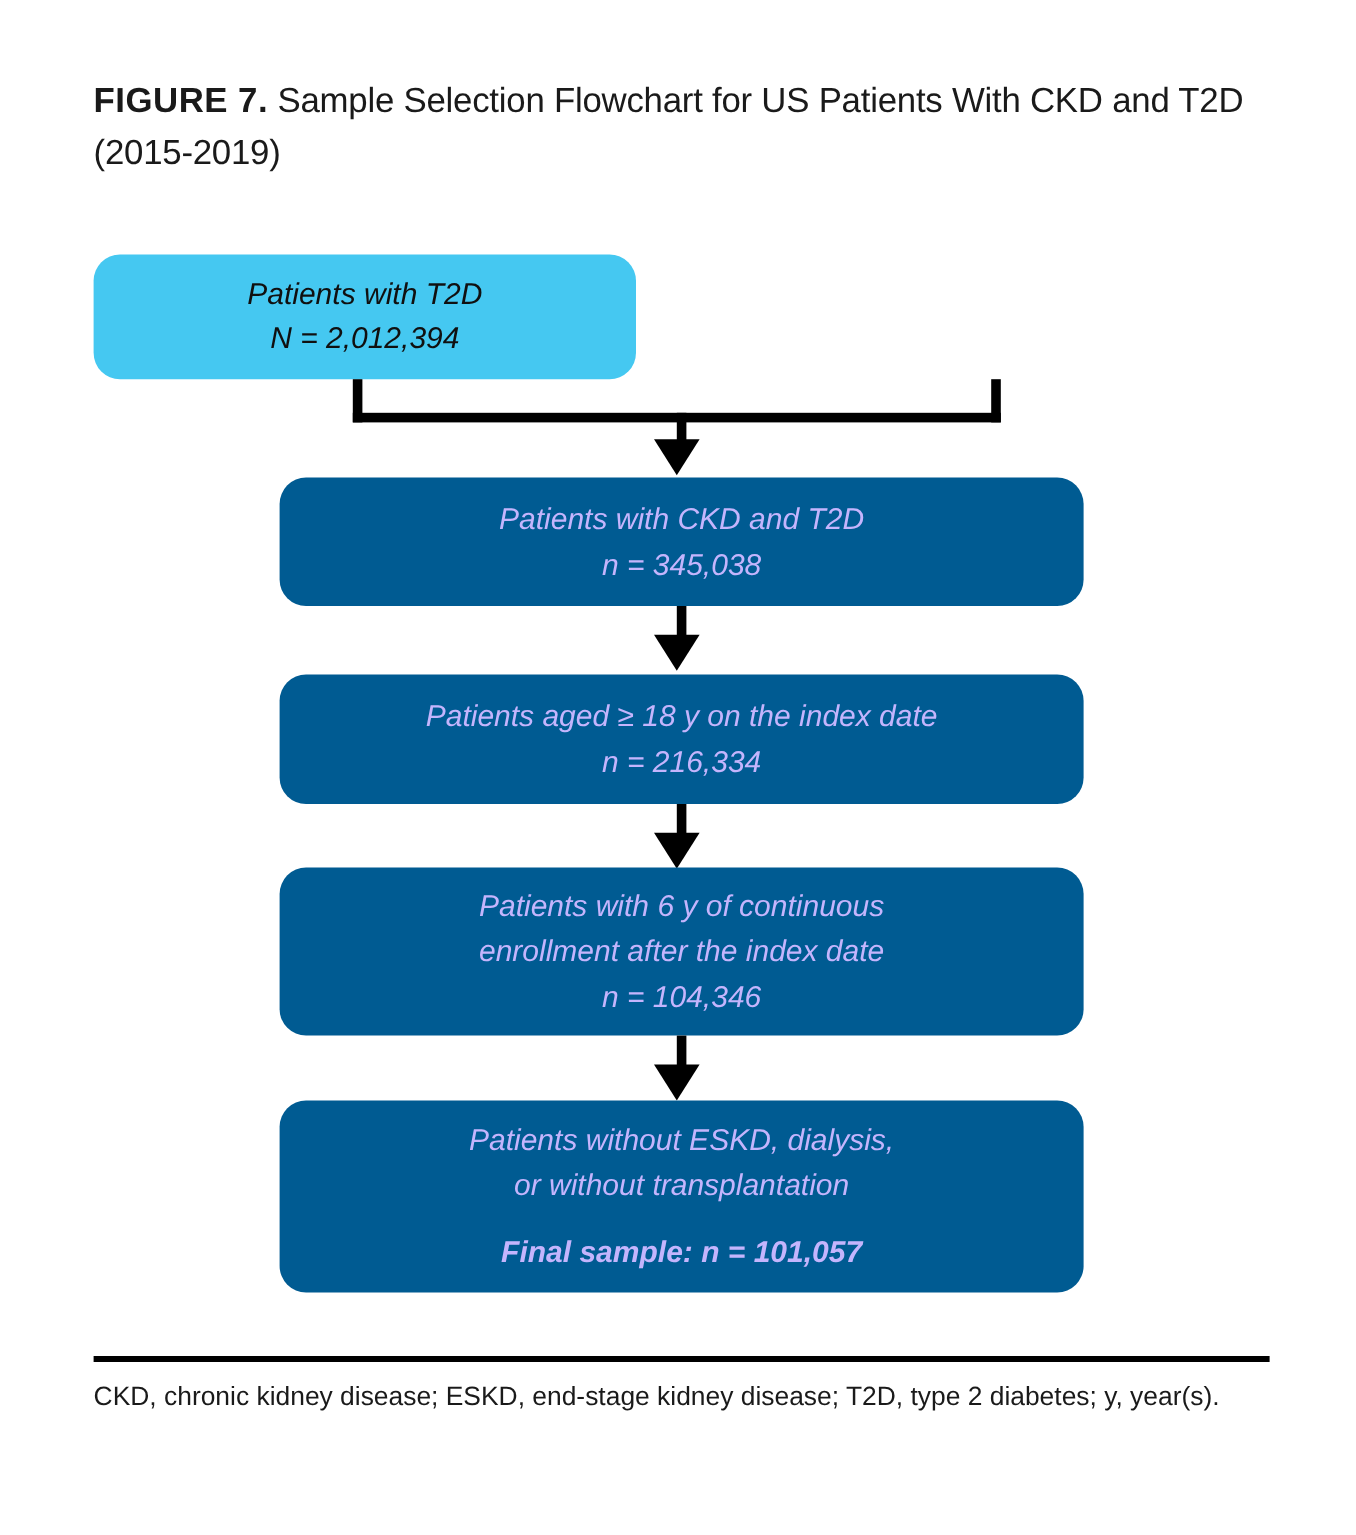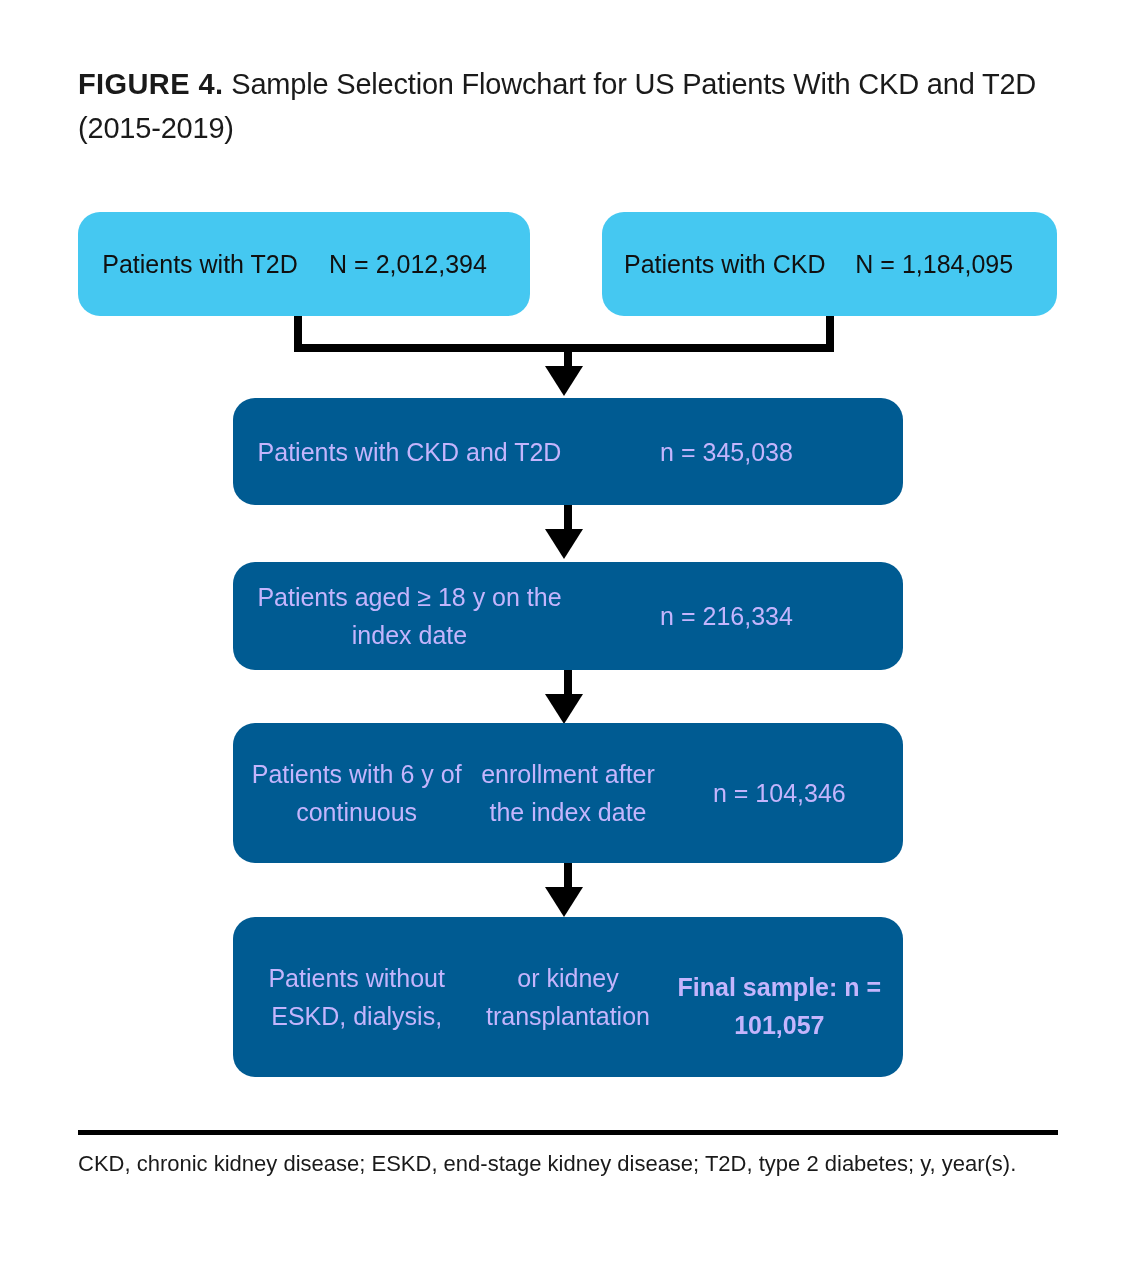--- a/index.html
+++ b/index.html
@@ -42,25 +42,26 @@
     top: 0;
     width: 1130px;
     height: 1279px;
   }
 
   .node {
     position: absolute;
     box-sizing: border-box;
     border-radius: 22px;
     display: flex;
-    flex-direction: row;
+    flex-direction: column;
     align-items: center;
     justify-content: center;
     text-align: center;
     padding: 4px 18px;
+    font-style: italic;
   }
   .node .line {
     display: block;
     width: 100%;
   }
 
   
   .node-source {
     background: #45c8f1;
     color: #101010;
@@ -138,34 +139,30 @@
     width: 940px;
     font-size: 22px;
     line-height: 34px;
     color: #1a1a1a;
   }
 </style>
 </head>
 <body>
 
 <div class="figure-title">
-  <span class="label">FIGURE 4.</span><span> </span><span class="caption">Sample Selection Flowchart for US Patients With CKD and T2D (2015-2019)</span>
+  <span class="label">FIGURE 7.</span><span> </span><span class="caption">Sample Selection Flowchart for US Patients With CKD and T2D (2015-2019)</span>
 </div>
 
 <div class="flow">
 
   <div class="node node-source" id="node-t2d">
     <span class="line">Patients with T2D</span>
     <span class="line">N = 2,012,394</span>
   </div>
 
-  <div class="node node-source" id="node-ckd">
-    <span class="line">Patients with CKD</span>
-    <span class="line">N = 1,184,095</span>
-  </div>
 
   <div class="conn v-line" id="merge-left-stem"></div>
   <div class="conn v-line" id="merge-right-stem"></div>
   <div class="conn h-line" id="merge-bar"></div>
   <div class="conn v-line" id="merge-stem"></div>
   <div class="arrow-head" id="merge-arrow"></div>
 
   <div class="node node-step" id="node-both">
     <span class="line">Patients with CKD and T2D</span>
     <span class="line">n = 345,038</span>
@@ -186,19 +183,19 @@
     <span class="line">Patients with 6 y of continuous</span>
     <span class="line">enrollment after the index date</span>
     <span class="line">n = 104,346</span>
   </div>
 
   <div class="conn v-line" id="arrow3-stem"></div>
   <div class="arrow-head" id="arrow3-head"></div>
 
   <div class="node node-step" id="node-final">
     <span class="line">Patients without ESKD, dialysis,</span>
-    <span class="line">or kidney transplantation</span>
+    <span class="line">or without transplantation</span>
     <span class="line final">Final sample: n = 101,057</span>
   </div>
 </div>
 
 <div class="footer-rule"></div>
 <div class="footnote">CKD, chronic kidney disease; ESKD, end-stage kidney disease; T2D, type 2 diabetes; y, year(s).</div>
 
 </body></html>

